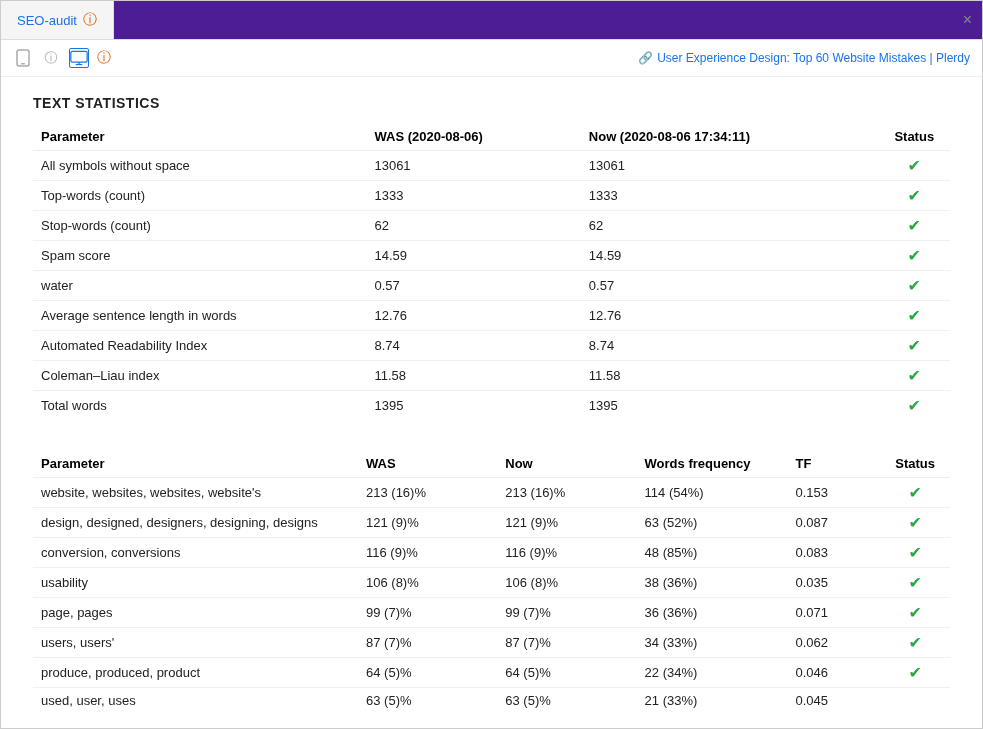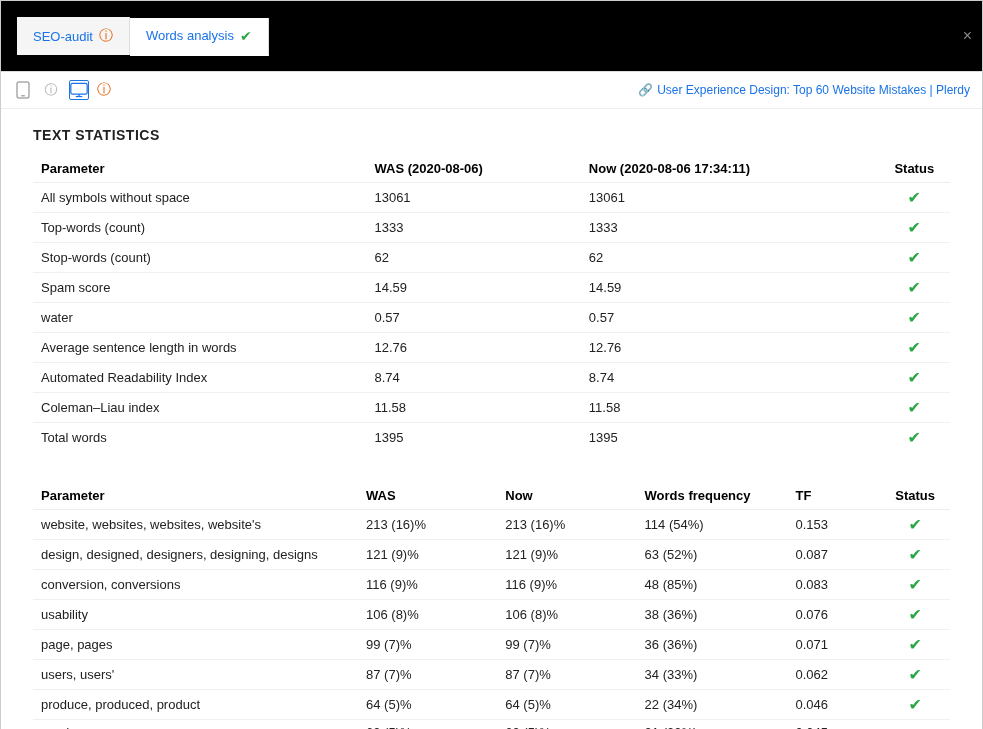--- a/index.html
+++ b/index.html
@@ -10,24 +10,24 @@
       color: #222;
       width: 983px;
       min-height: 729px;
       border: 1px solid #ccc;
       overflow: hidden;
     }
 
     
     .tab-bar {
       display: flex;
-      align-items: center;
+      align-items: flex-end;
       border-bottom: 1px solid #ddd;
-      background: #000000;
-      padding: 16px;
+      background: #4c1d95;
+      padding: 0;
       position: relative;
     }
     .tab {
       display: flex;
       align-items: center;
       gap: 6px;
       padding: 10px 16px;
       font-size: 13px;
       cursor: pointer;
       border-right: 1px solid #ddd;
@@ -154,24 +154,20 @@
       position: relative;
     }
   </style>
 </head>
 <body>
 
 <div class="tab-bar">
   <div class="tab">
     <span style="color:#1a73e8; font-size:13px;">SEO-audit</span>
     <span class="icon-circle-warn">ⓘ</span>
-  </div>
-  <div class="tab active">
-    <span>Words analysis</span>
-    <span class="icon-circle-check-green">✔</span>
   </div>
   <span class="tab-close">×</span>
 </div>
 
 <div class="toolbar">
   <div class="toolbar-left">
     <span class="device-icon">
 
       <svg width="14" height="18" viewBox="0 0 14 18" fill="none" xmlns="http://www.w3.org/2000/svg">
         <rect x="1" y="1" width="12" height="16" rx="2" stroke="#aaa" stroke-width="1.5"></rect>
@@ -300,21 +296,21 @@
     <td class="col-now2">116 (9)%</td>
     <td class="col-freq">48 (85%)</td>
     <td class="col-tf">0.083</td>
     <td class="col-status2"><span class="check-green">✔</span></td>
   </tr>
           <tr>
     <td class="col-param">usability</td>
     <td class="col-was2">106 (8)%</td>
     <td class="col-now2">106 (8)%</td>
     <td class="col-freq">38 (36%)</td>
-    <td class="col-tf">0.076</td>
+    <td class="col-tf">0.035</td>
     <td class="col-status2"><span class="check-green">✔</span></td>
   </tr>
           <tr>
     <td class="col-param">page, pages</td>
     <td class="col-was2">99 (7)%</td>
     <td class="col-now2">99 (7)%</td>
     <td class="col-freq">36 (36%)</td>
     <td class="col-tf">0.071</td>
     <td class="col-status2"><span class="check-green">✔</span></td>
   </tr>

